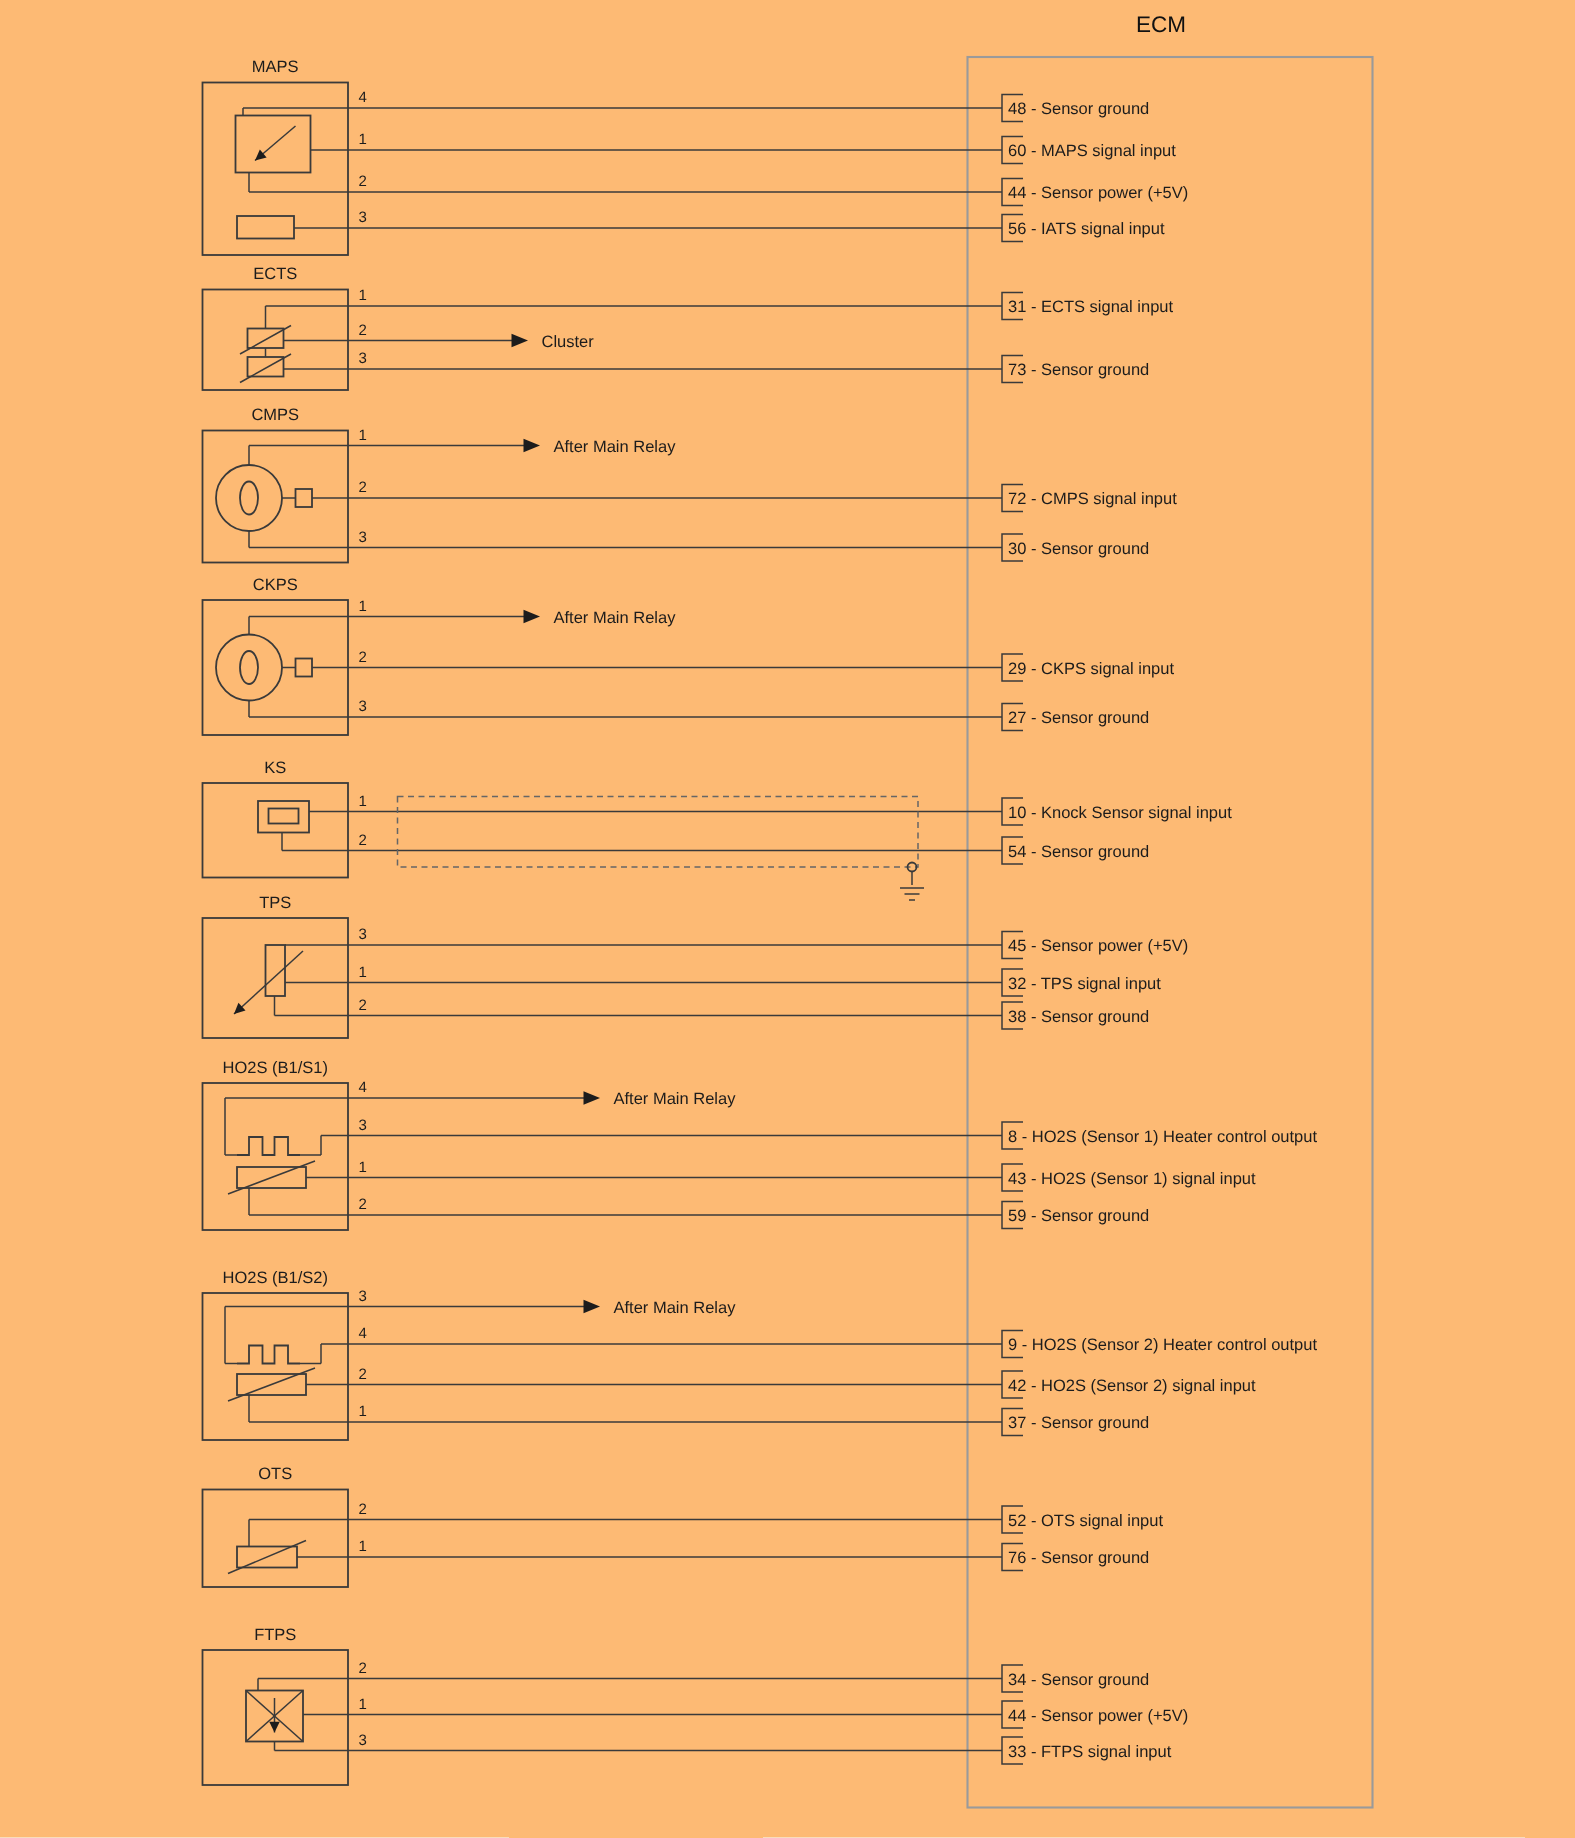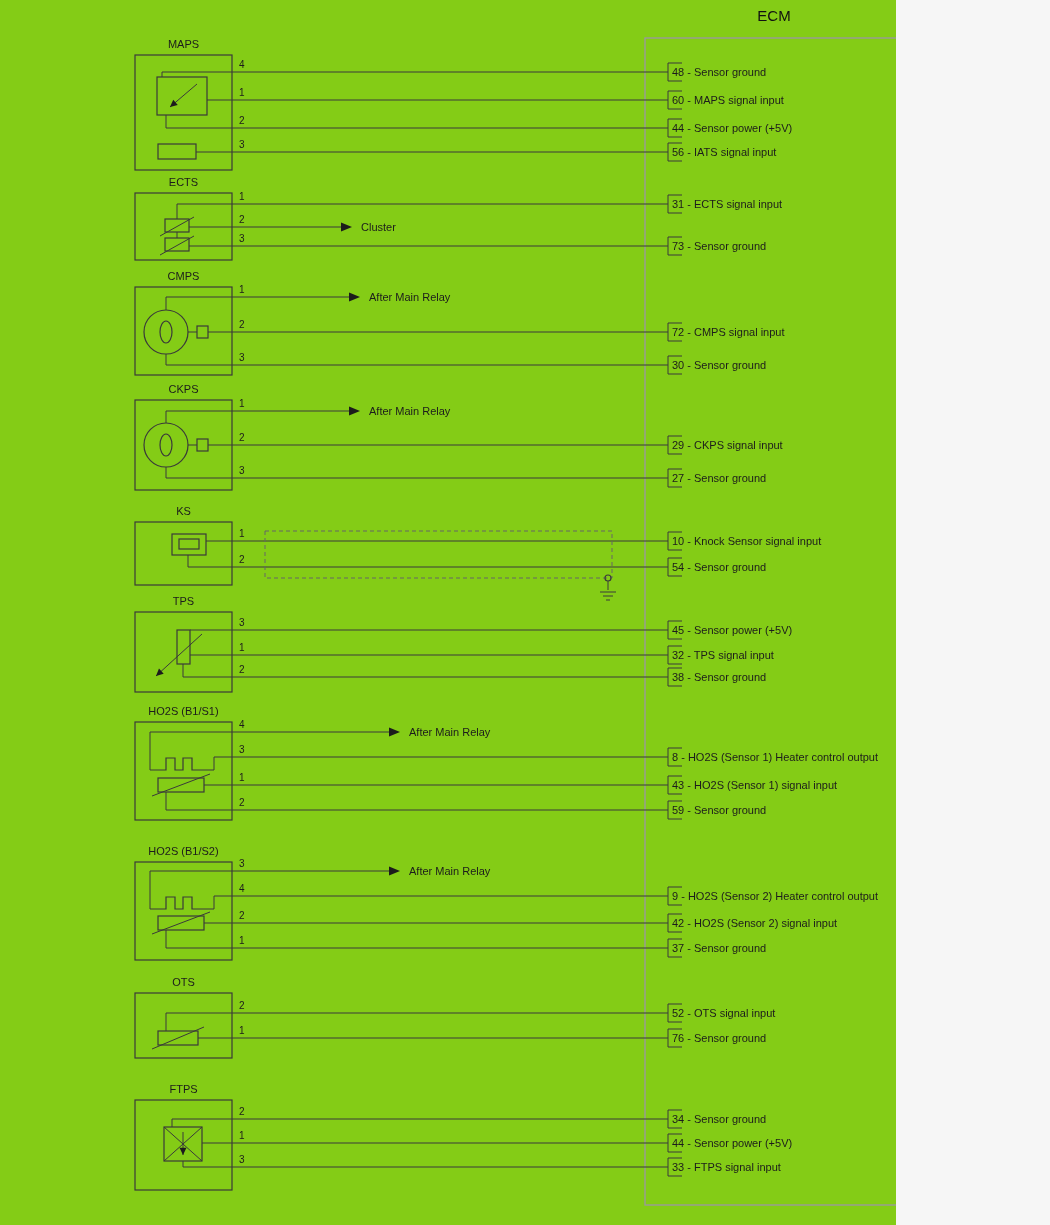--- a/index.html
+++ b/index.html
@@ -1,17 +1,17 @@
 <!DOCTYPE html>
 <html><head>
 <meta charset="utf-8">
 <style>
   html,body{margin:0;padding:0;background:#f6f6f6;}
   .page{
-    position:relative;width:896px;height:1225px;background:#84cc16;
+    position:relative;width:1050px;height:1225px;background:#fdba74;
     font-family:"Liberation Sans",sans-serif;overflow:hidden;
   }
   svg{position:absolute;left:0;top:0;}
   .lbl{font-family:"Liberation Sans",sans-serif;font-size:11px;fill:#1c1c1c;}
   .ctr{text-anchor:middle;}
   .pin{font-family:"Liberation Sans",sans-serif;font-size:10px;fill:#1c1c1c;}
   .ecm-title{font-family:"Liberation Sans",sans-serif;font-size:15px;fill:#111;text-anchor:middle;}
   .cbox{fill:none;stroke:#3a3a3a;stroke-width:1.2;}
   .ecm-rect{fill:none;stroke:#9a9a9a;stroke-width:1.4;}
   .wire{stroke:#3a3a3a;stroke-width:1;fill:none;}

